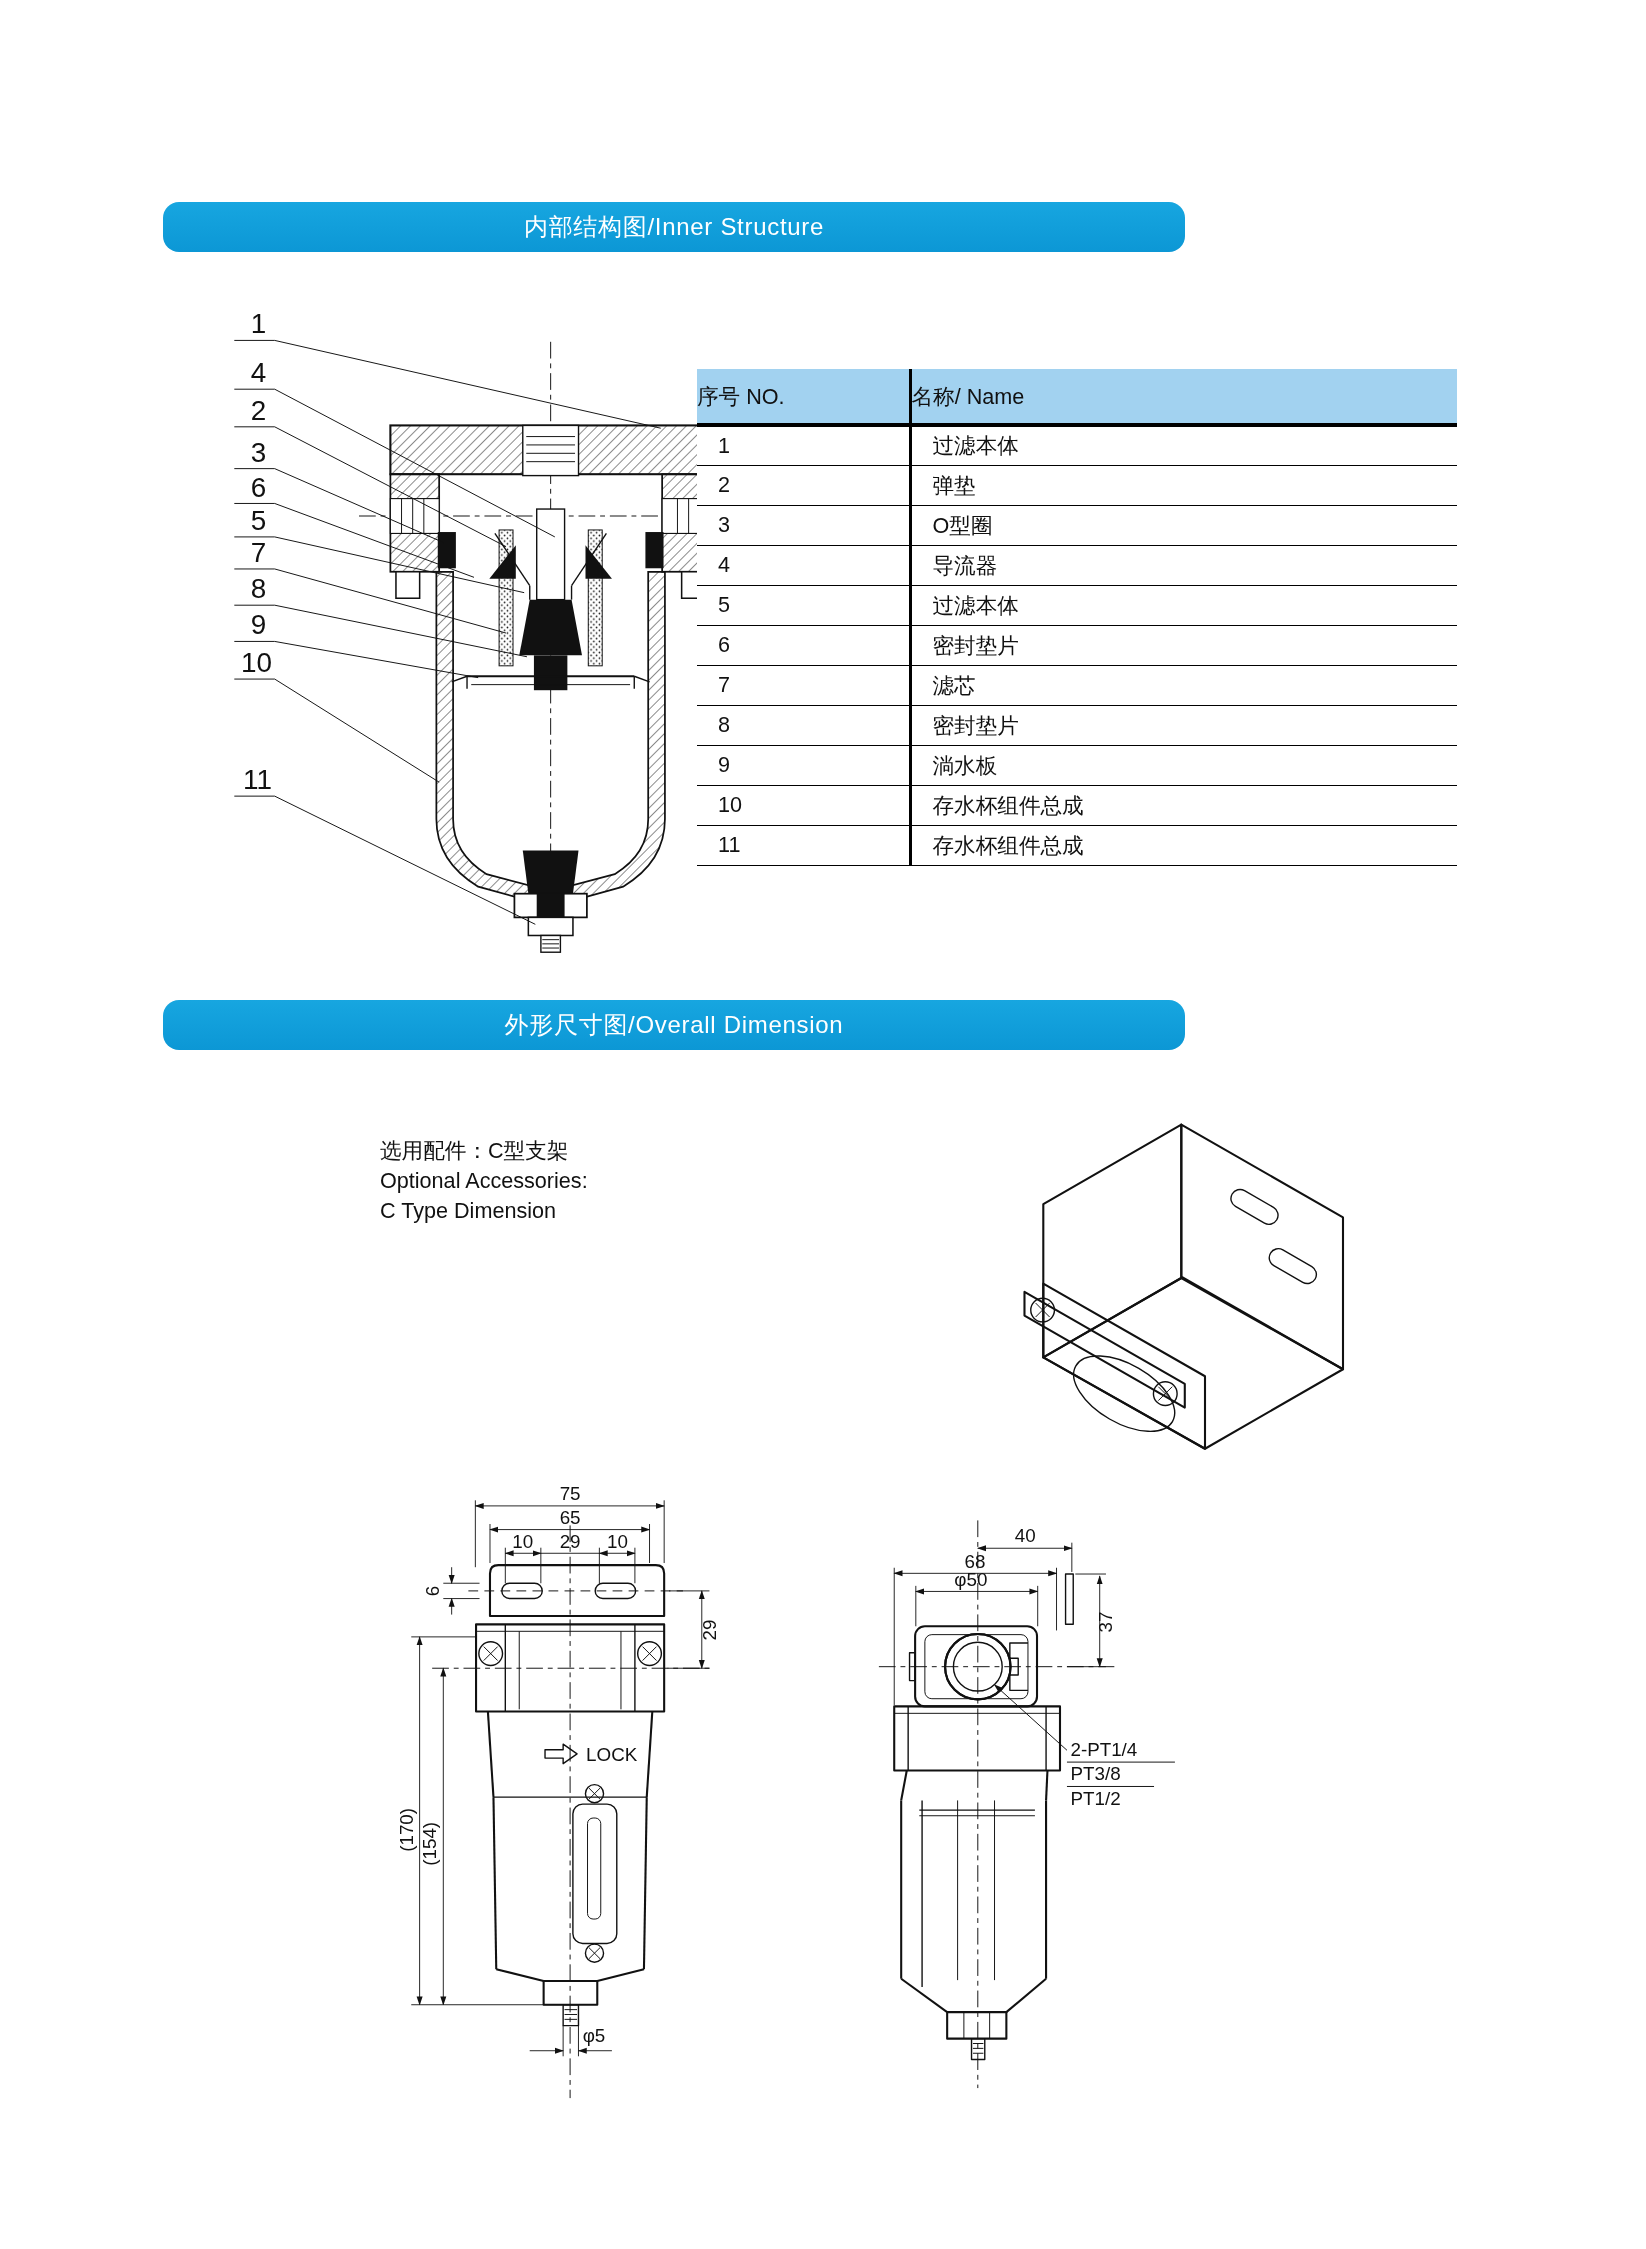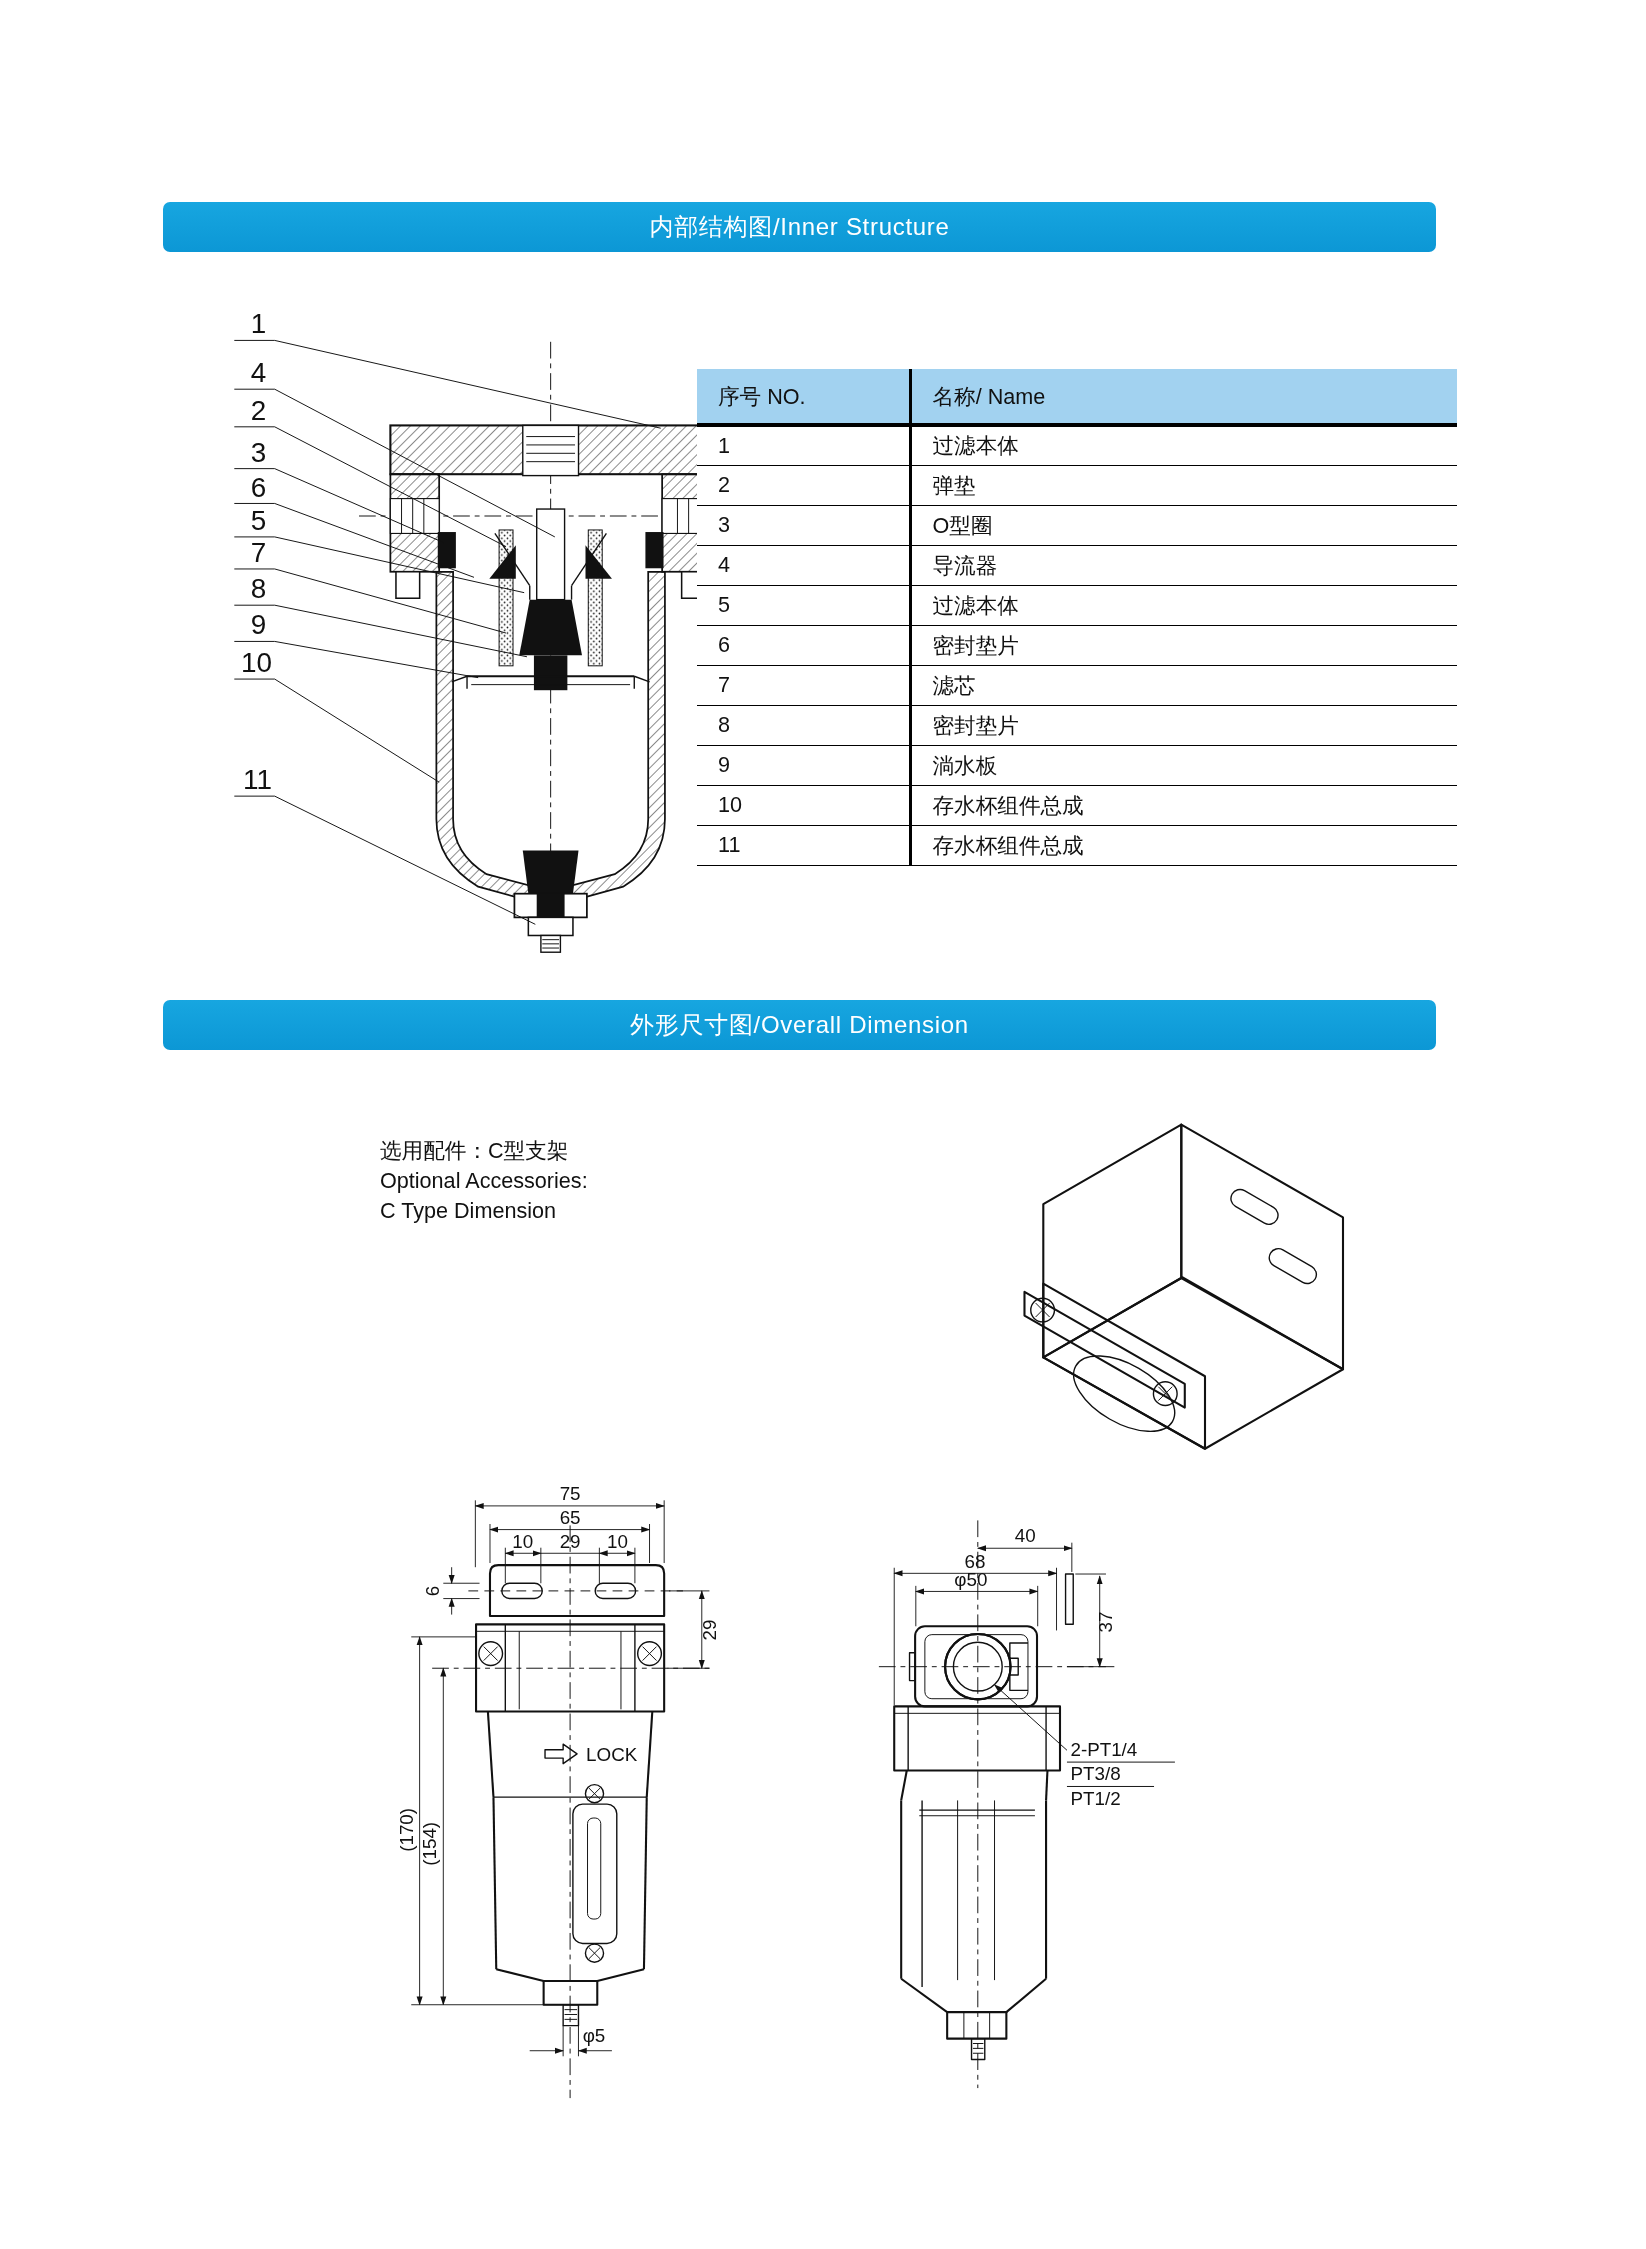--- a/index.html
+++ b/index.html
@@ -3,35 +3,35 @@
 <meta charset="utf-8">
 <style>
   * { margin:0; padding:0; box-sizing:border-box; }
   html,body { background:#ffffff; }
   #page {
     position:relative; width:1647px; height:2250px; background:#ffffff;
     font-family:"Liberation Sans","DejaVu Sans",sans-serif; color:#111;
     overflow:hidden;
   }
   .section-bar {
-    position:absolute; left:163px; width:1273px; height:50px;
+    position:absolute; left:163px; width:1022px; height:50px;
     background:linear-gradient(#17a6e0,#0c97d5);
-    border-radius:7px; display:flex; align-items:center; justify-content:center;
+    border-radius:16px; display:flex; align-items:center; justify-content:center;
   }
   .section-bar .bar-title { color:#ffffff; font-size:24px; letter-spacing:0.7px; }
   #bar-inner { top:202px; }
   #bar-overall { top:1000px;align-items:center; }
 
   table.parts {
     position:absolute; left:697px; top:369px; width:760px;
     border-collapse:collapse; table-layout:fixed;
   }
   table.parts th {
     background:#A2D2F0; height:56px; font-size:21.6px; font-weight:normal;
-    text-align:left; padding-left:21px; border-bottom:4.9px solid #000;
+    text-align:left; border-bottom:4.9px solid #000;
   }
   table.parts td {
     height:40px; font-size:21.6px; text-align:left; padding-left:21px;
     border-bottom:1.7px solid #000; background:#fff;
   }
   table.parts th.c1, table.parts td.c1 { width:213px; border-right:3.5px solid #000; }
 
   .note-block { position:absolute; left:380px; top:1136px; font-size:21.6px; line-height:30px; color:#111; }
 
   svg { position:absolute; overflow:visible; }

